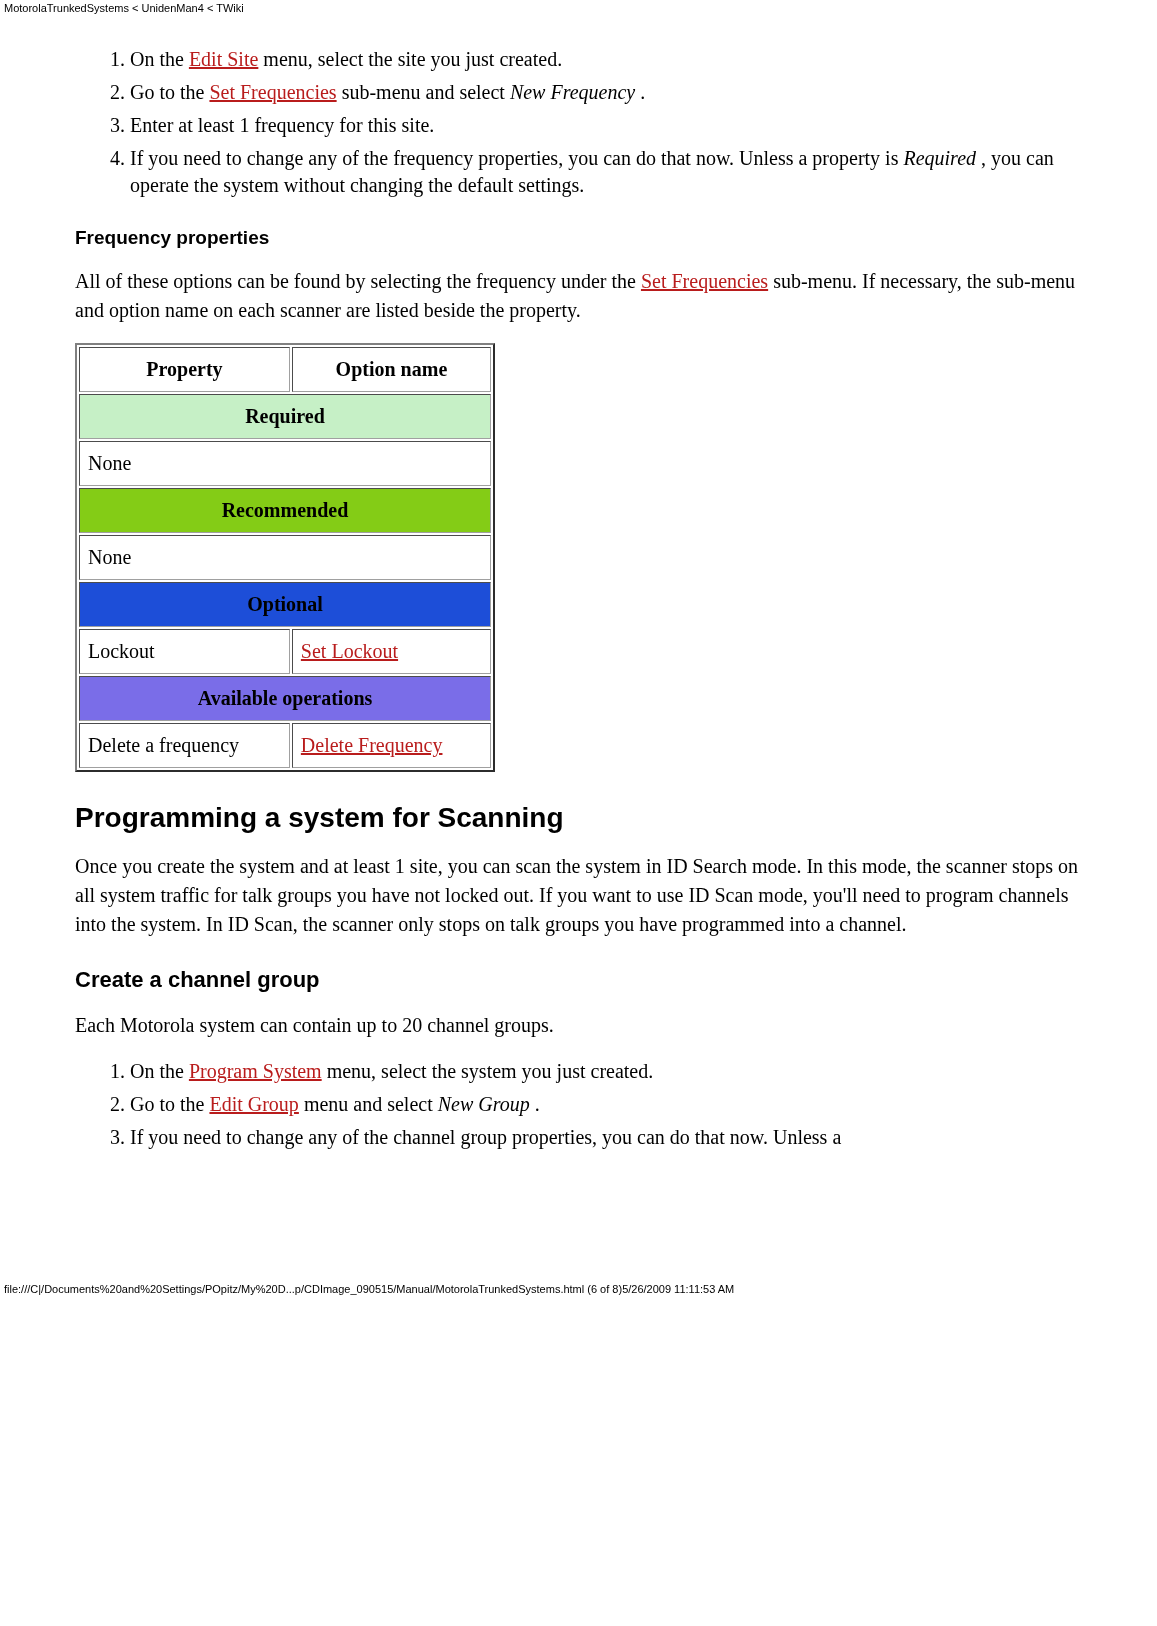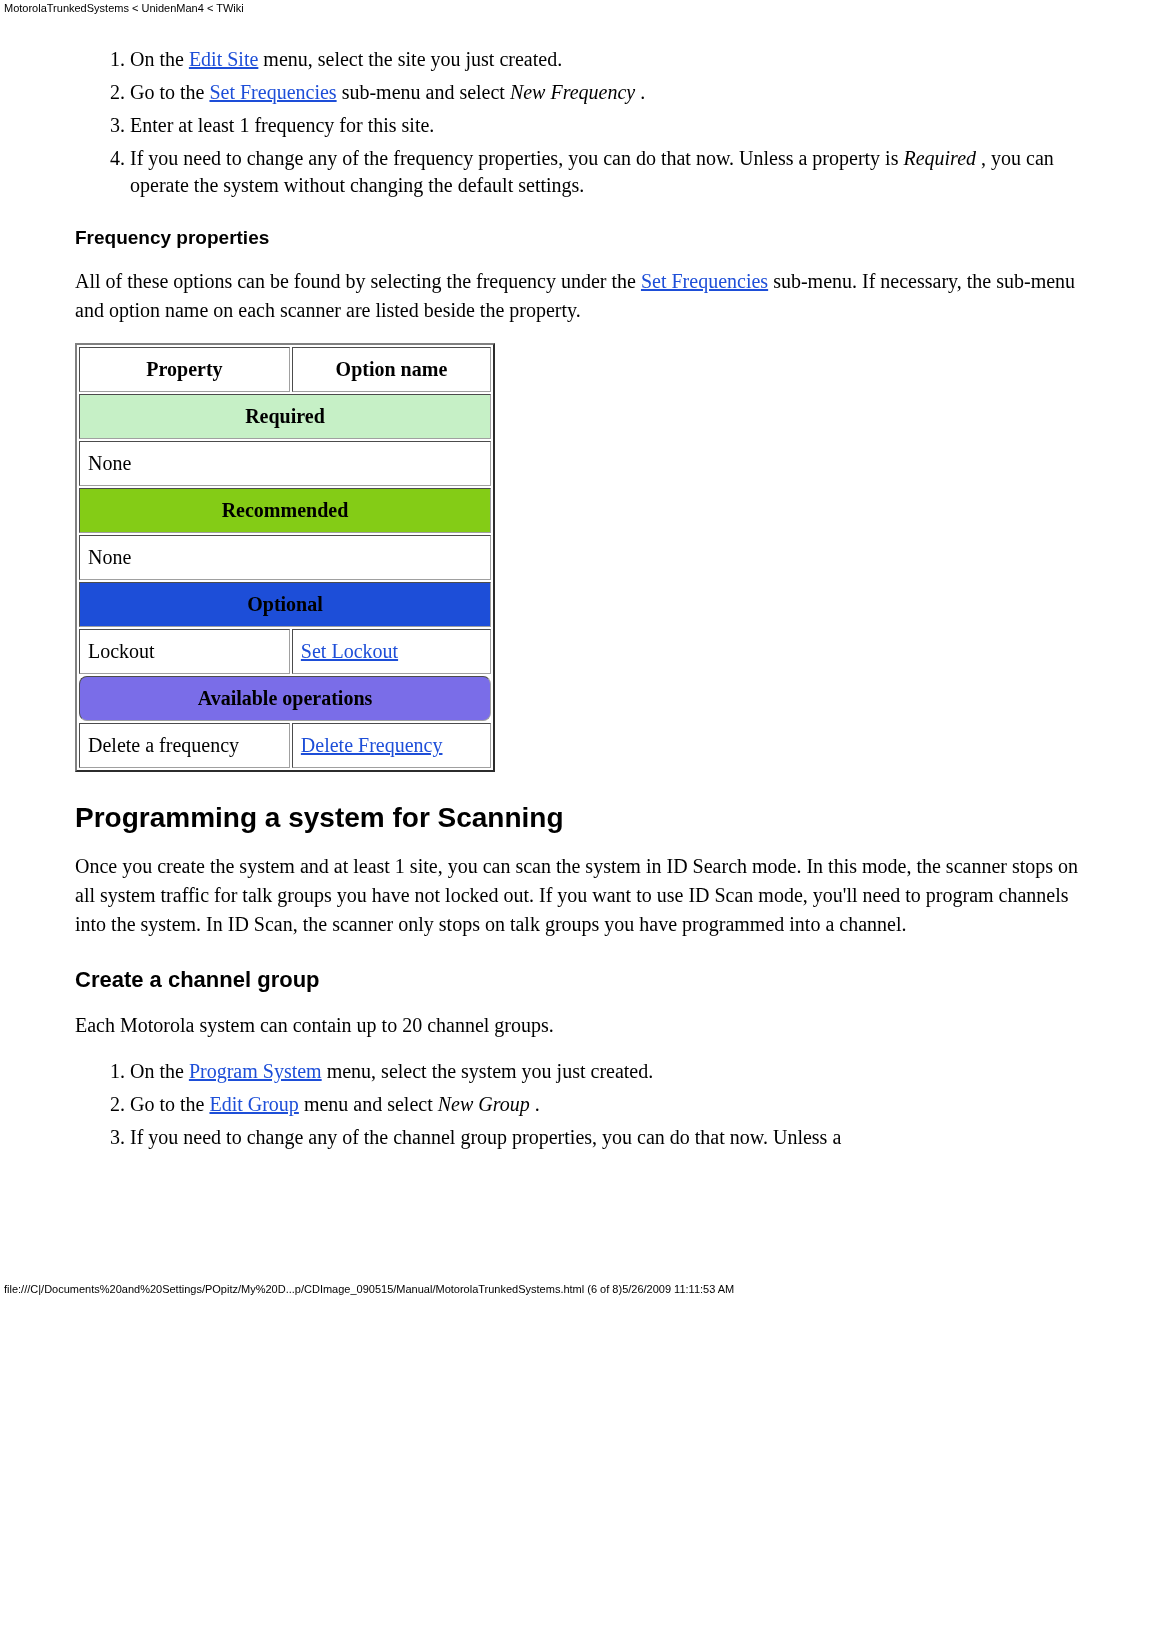--- a/index.html
+++ b/index.html
@@ -20,21 +20,21 @@
   }
   ol {
     margin: 0 0 18px 0;
     padding-left: 55px;
   }
   ol li {
     margin-bottom: 6px;
     line-height: 1.35;
   }
   a.lnk {
-    color: #1d4ed8;
+    color: #b91c1c;
     text-decoration: underline;
   }
   em { font-style: italic; }
   h3.sect {
     font-family: Arial, Helvetica, sans-serif;
     font-weight: bold;
     font-size: 19px;
     margin: 28px 0 18px 0;
   }
   h2.big {
@@ -64,21 +64,21 @@
     text-align: left;
     vertical-align: top;
   }
   table.props th {
     text-align: center;
     font-weight: bold;
   }
   tr.required td { background: #c6f0c6; text-align:center; font-weight:bold; }
   tr.recommended td { background: #84cc16; text-align:center; font-weight:bold; }
   tr.optional td { background: #1d4ed8; text-align:center; font-weight:bold; }
-  tr.avail td { background: #7a6de8; text-align:center; font-weight:bold; color:#000;border-radius:8px; }
+  tr.avail td { background: #7a6de8; text-align:center; font-weight:bold; color:#000; }
   .footer {
     font-size: 11px;
     font-family: Liberation Sans, sans-serif;
     padding: 2px 4px;
     margin-top: 130px;
   }
 </style>
 </head>
 <body>
 

